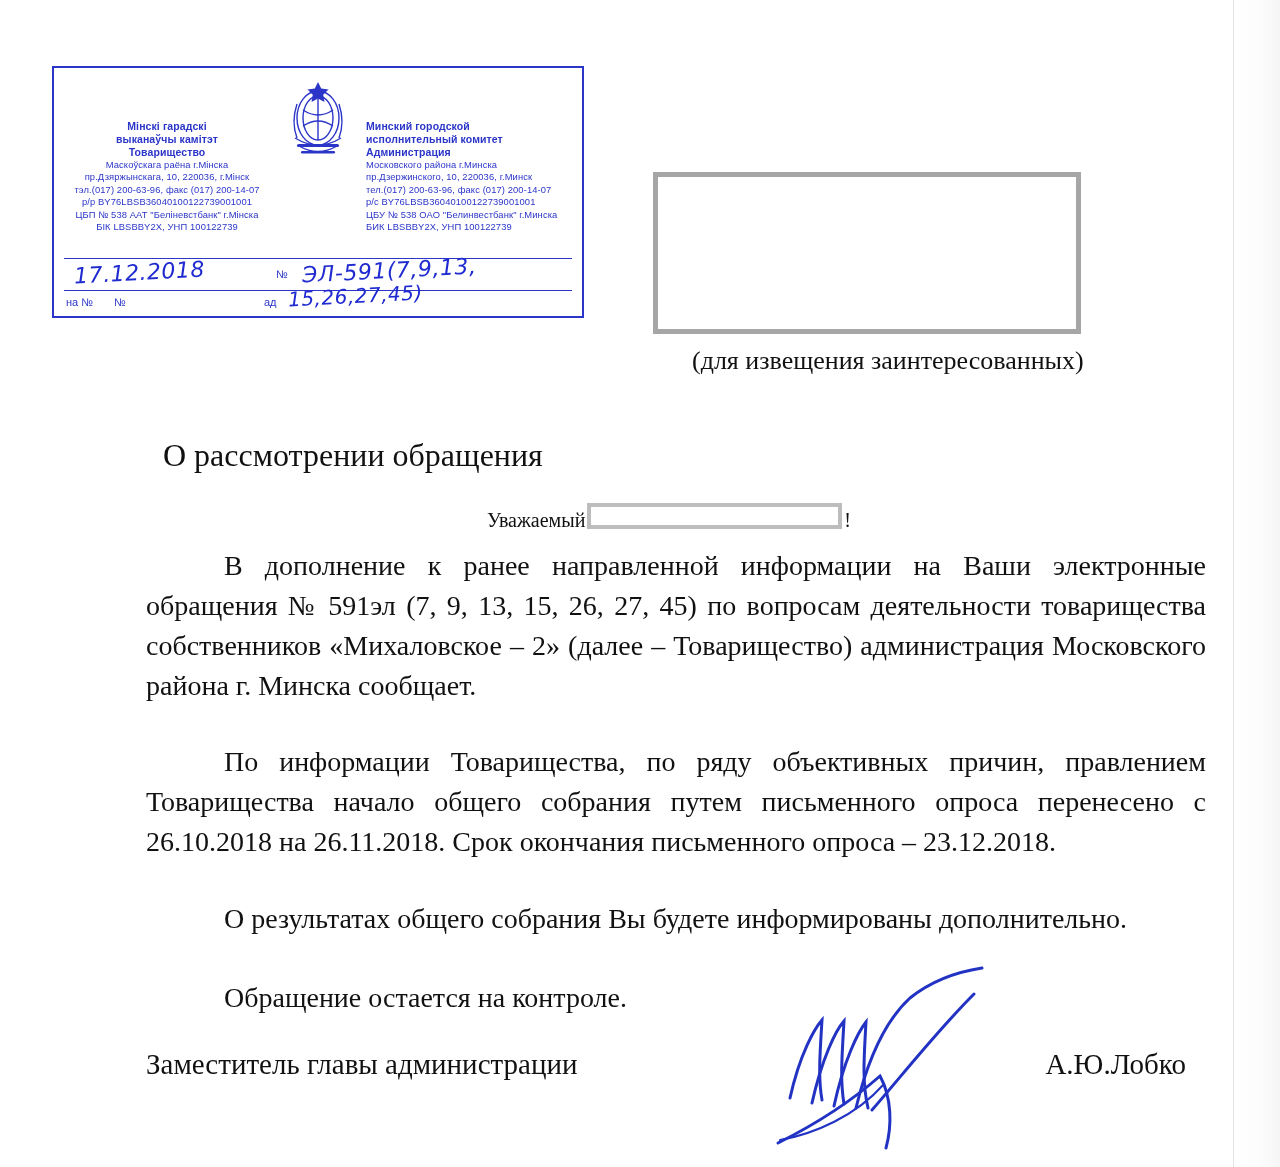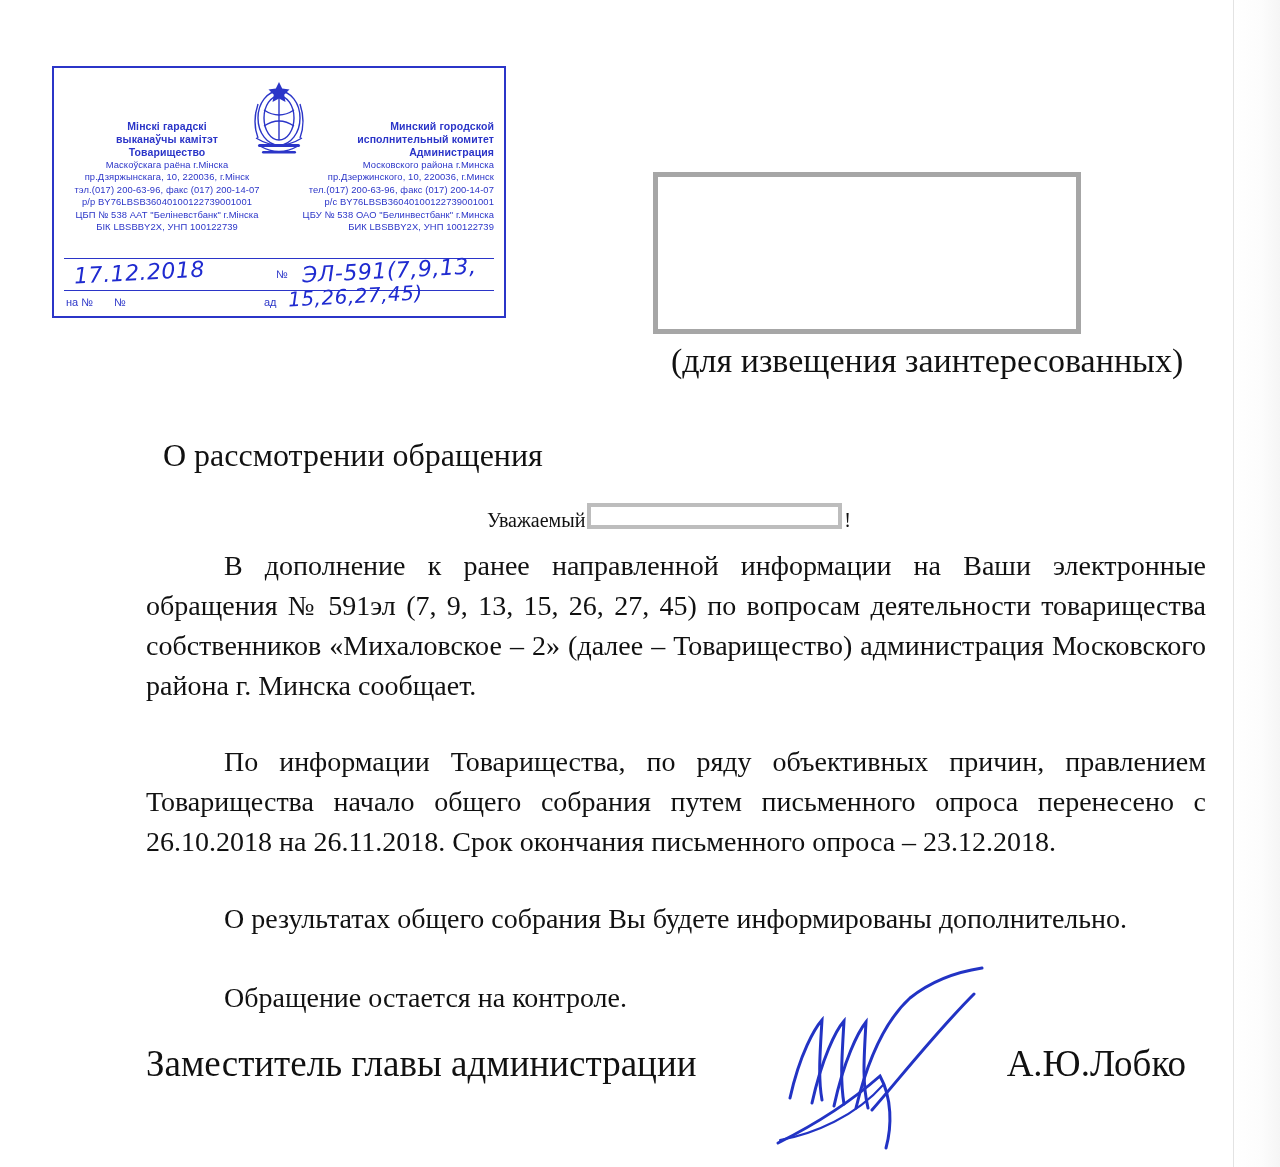--- a/index.html
+++ b/index.html
@@ -25,21 +25,21 @@
     height: 100%;
     border-left: 1px solid #e3e3e3;
     background: linear-gradient(to right, #ffffff 0%, #fcfcfc 60%, #f5f5f5 100%);
   }
 
   
   .letterhead {
     position: absolute;
     left: 52px;
     top: 66px;
-    width: 454px;
+    width: 532px;
     height: 252px;
     border: 2px solid #2b35c8;
     color: #2b35c8;
     box-sizing: border-box;
   }
   .lh-inner {
     position: relative;
     width: 100%;
     height: 100%;
   }
@@ -55,21 +55,21 @@
     position: absolute;
     top: 52px;
     width: 206px;
     font-family: "Liberation Sans", sans-serif;
     font-size: 10px;
     line-height: 13.5px;
     letter-spacing: .1px;
     color: #2b35c8;
   }
   .lh-col.left { left: 10px; text-align: center; }
-  .lh-col.right { right: 10px; text-align: right; }
+  .lh-col.right { right: 10px; text-align: left; }
   .lh-col .big {
     font-weight: bold;
     font-size: 10.5px;
     line-height: 13px;
   }
   .lh-col .sm { font-size: 9.4px; line-height: 12.4px; }
 
   .lh-rule {
     position: absolute;
     left: 10px;
@@ -128,24 +128,24 @@
     left: 653px;
     top: 172px;
     width: 428px;
     height: 162px;
     border: 5px solid #a6a6a6;
     background: #ffffff;
     box-sizing: border-box;
   }
   .addressee-note {
     position: absolute;
-    left: 671px;
+    left: 692px;
     top: 344px;
     width: 520px;
-    font-size: 34px;
+    font-size: 26px;
     line-height: 34px;
     white-space: nowrap;
   }
 
   
   .subject {
     position: absolute;
     left: 163px;
     top: 438px;
     font-size: 32px;
@@ -184,21 +184,21 @@
   .p1 { top: 546px; }
   .p2 { top: 742px; }
   .p3 { top: 899px; }
   .p4 { top: 970px; margin-top: 8px; }
 
   .signature-line {
     position: absolute;
     left: 146px;
     top: 1046px;
     width: 1040px;
-    font-size: 37px;
+    font-size: 29px;
     line-height: 36px;
     display: flex;
     justify-content: space-between;
   }
   .sig-name { white-space: nowrap; text-align: right; }
 
   .signature-mark {
     position: absolute;
     left: 760px;
     top: 958px;

